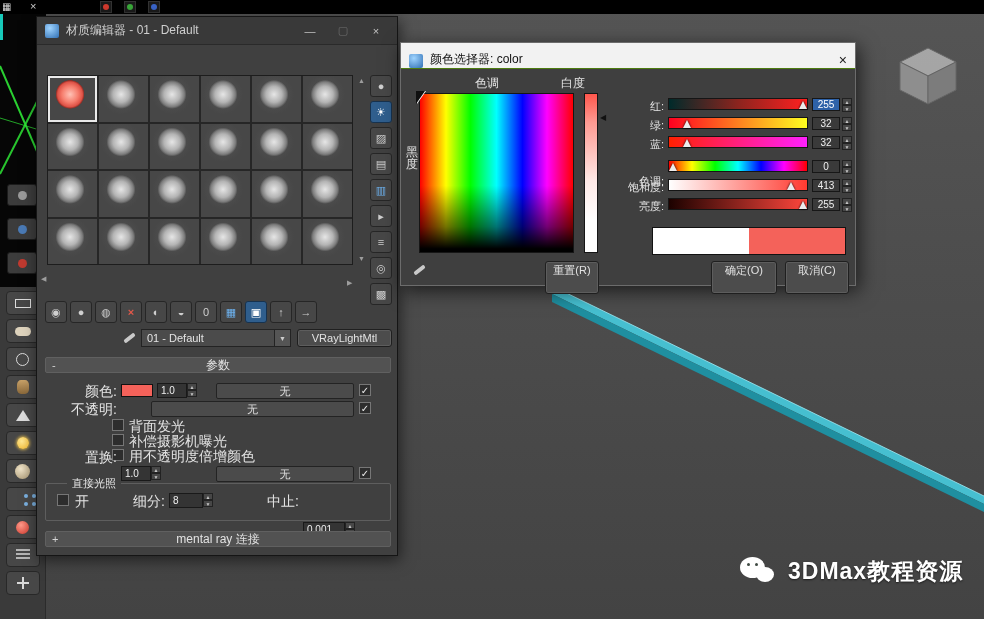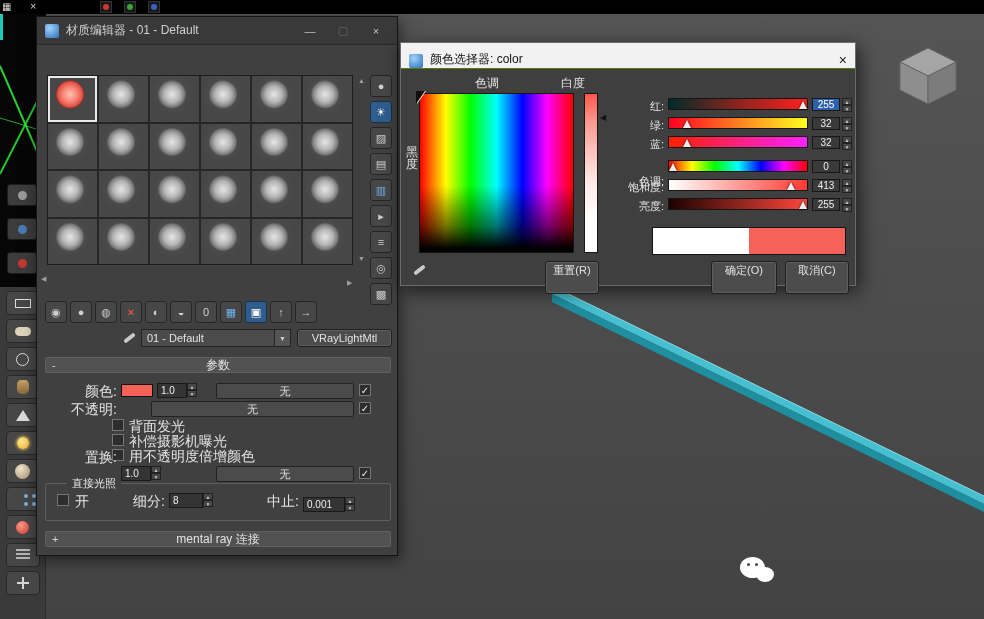--- a/index.html
+++ b/index.html
@@ -221,20 +221,21 @@
     </g>
   </svg>
 
   <div class="wm">
     <span class="wm-icon">
       <span class="wm-b1"></span>
       <span class="wm-b2"></span>
       <span class="wm-e" style="left:7px;top:9px"></span>
       <span class="wm-e" style="left:15px;top:9px"></span>
     </span>
+    <span class="wm-text">3DMax教程资源</span>
   </div>
 
   <div class="me">
     <div class="me-title">
       <span class="win-ico"></span>
       <span style="flex:1">材质编辑器 - 01 - Default</span>
       <span class="wc">—</span>
       <span class="wc dim">▢</span>
       <span class="wc">×</span>
     </div>
@@ -396,21 +397,21 @@
     <span class="plabel" style="left:38px;top:478px">开</span>
     <span class="plabel ralign" style="left:92px;top:478px;width:36px">细分:</span>
     <span class="spinbox" style="left:132px;top:476px">
       <span class="spin-val" style="width:34px">8</span>
       <span>
           <span class="sarr">▲</span>
           <span class="sarr">▼</span>
         </span>
     </span>
     <span class="plabel ralign" style="left:222px;top:478px;width:40px">中止:</span>
-    <span class="spinbox" style="left:266px;top:480px">
+    <span class="spinbox" style="left:266px;top:505px">
       <span class="spin-val" style="width:42px">0.001</span>
       <span>
           <span class="sarr">▲</span>
           <span class="sarr">▼</span>
         </span>
     </span>
 
     <div class="rollout" style="top:514px">
       <span class="roll-sign">+</span>
       <span>mental ray 连接</span>

